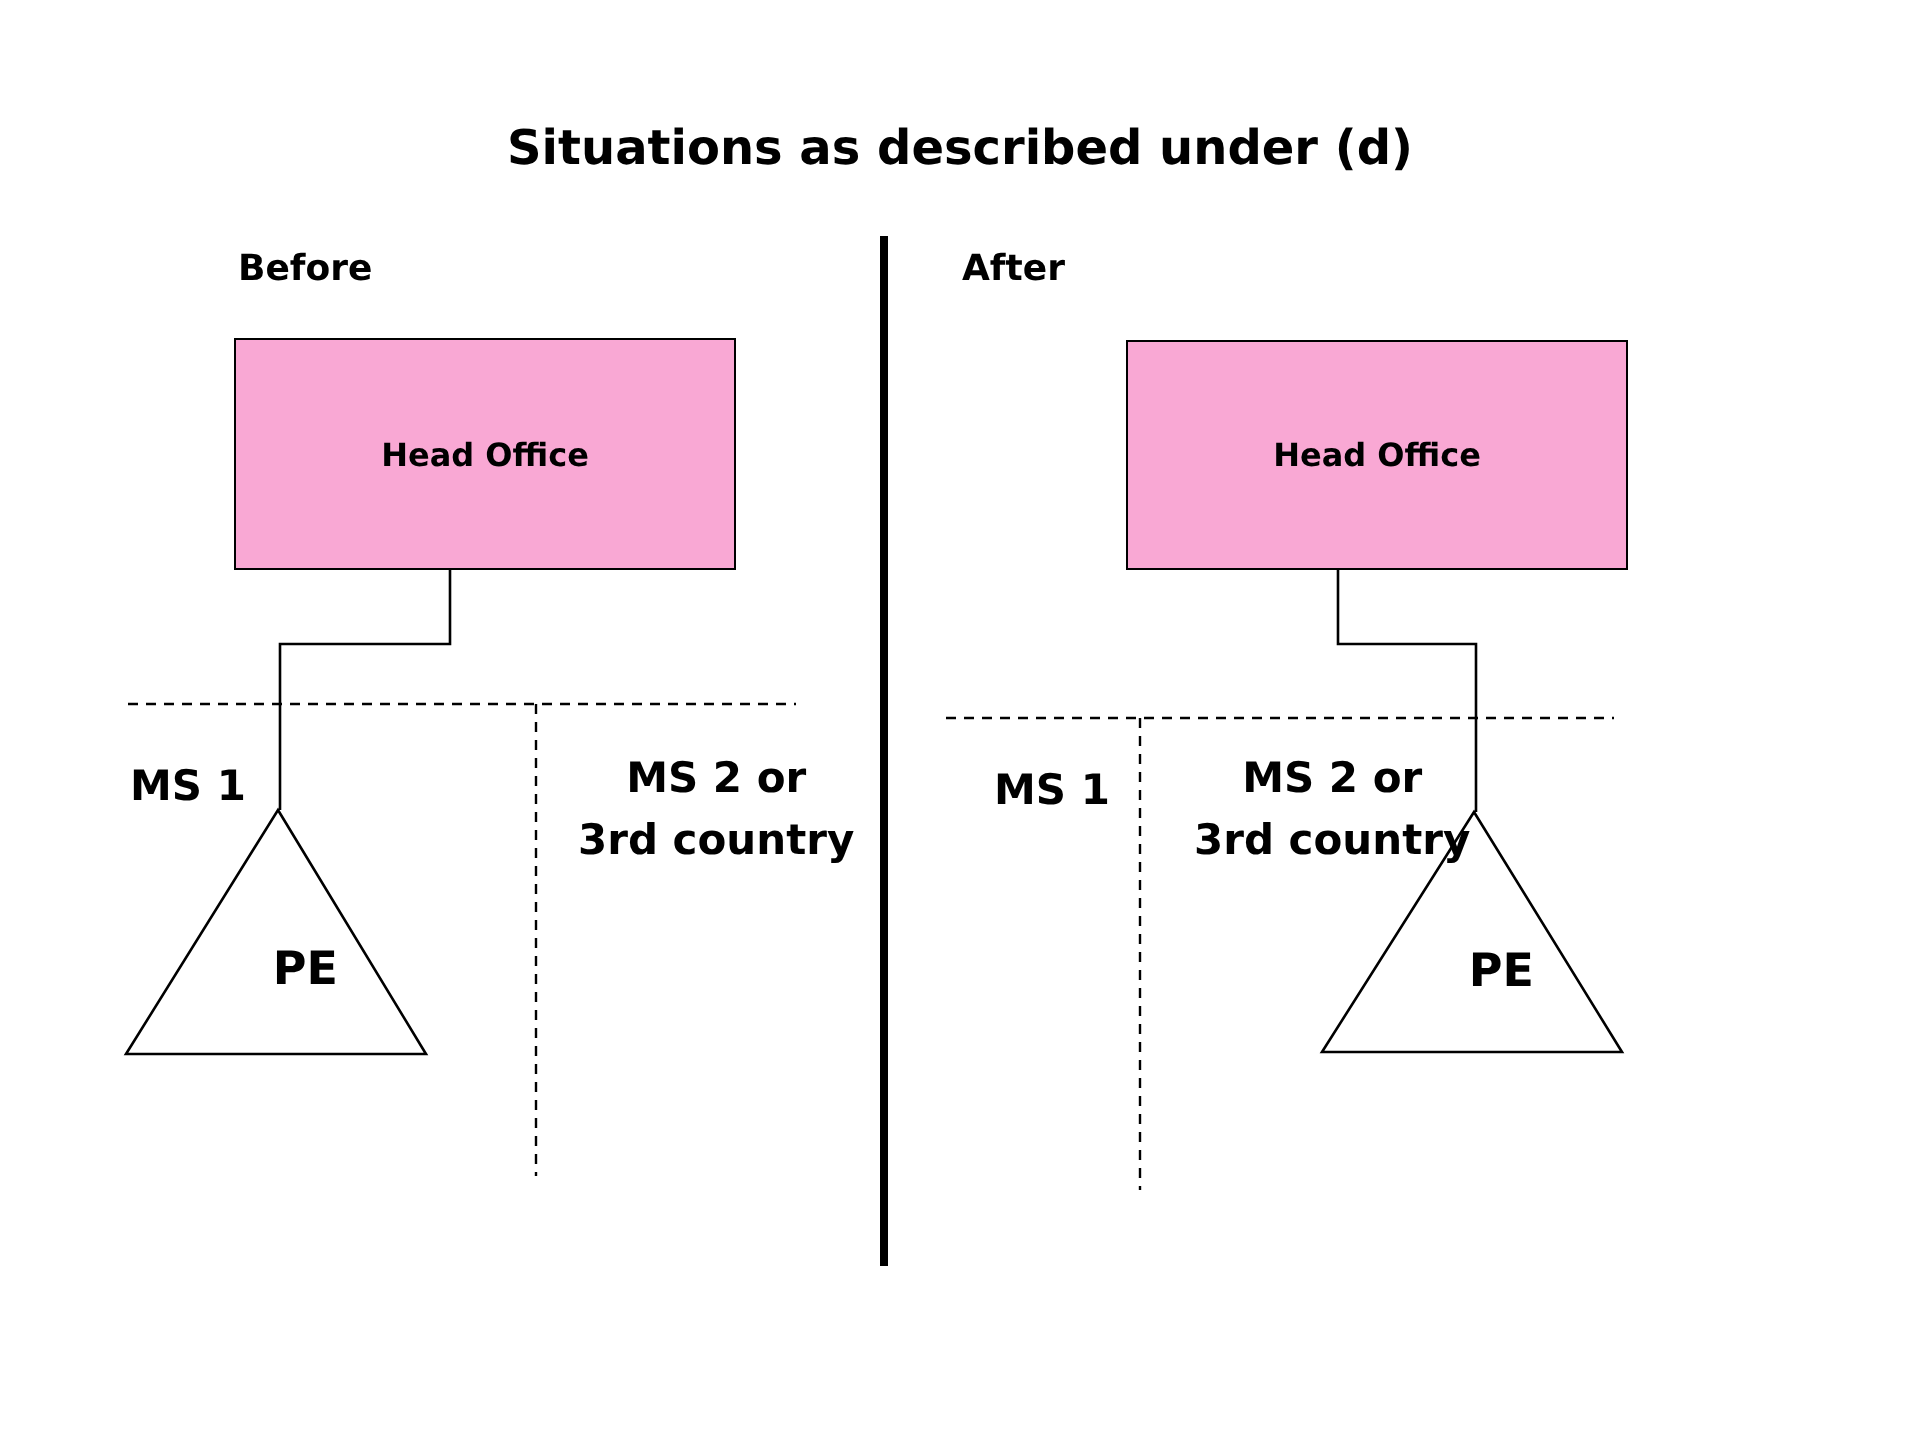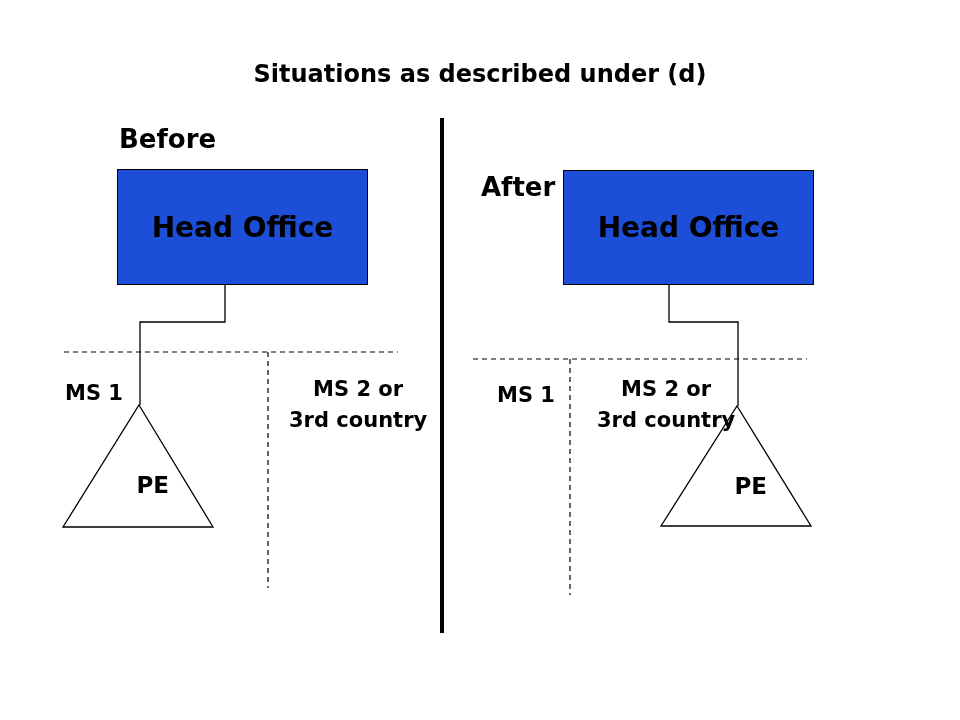--- a/index.html
+++ b/index.html
@@ -27,32 +27,32 @@
     white-space: pre;
     line-height: 1.15;
   }
   .diagram-title {
     left: 0;
     top: 61px;
     width: 960px;
     text-align: center;
     font-size: 24px;
   }
-  .panel-label { font-size: 26px; }
+  .panel-label { font-size: 18px; }
   .before-label { left: 119px; top: 125px; }
-  .after-label  { left: 481px; top: 125px; margin-top: 48px; }
+  .after-label  { left: 481px; top: 125px; }
   .ho-box {
     position: absolute;
     border: 1px solid #000000;
-    background: #1d4ed8;
+    background: #f9a8d4;
     display: flex;
     align-items: center;
     justify-content: center;
     font-weight: bold;
-    font-size: 28px;
+    font-size: 16px;
   }
   .ho-left  { left: 117px; top: 169px; width: 249px; height: 114px; }
   .ho-right { left: 563px; top: 170px; width: 249px; height: 113px; }
   .ms-label { font-size: 21px; text-align: center; }
   .ms1-left  { left: 65px;  top: 381px; }
   .ms2-left  { left: 289px; top: 374px; line-height: 31px; }
   .ms1-right { left: 497px; top: 383px; }
   .ms2-right { left: 597px; top: 374px; line-height: 31px; }
   .pe-label {
     font-size: 23px;

